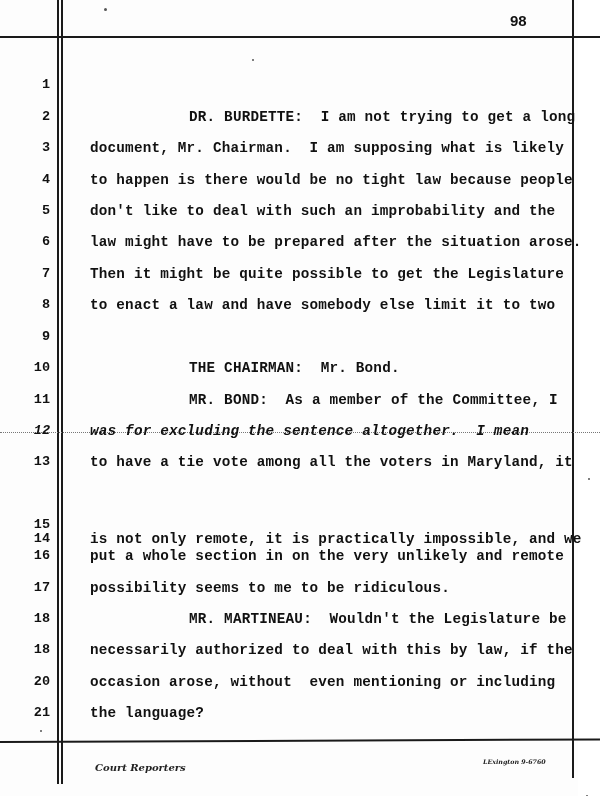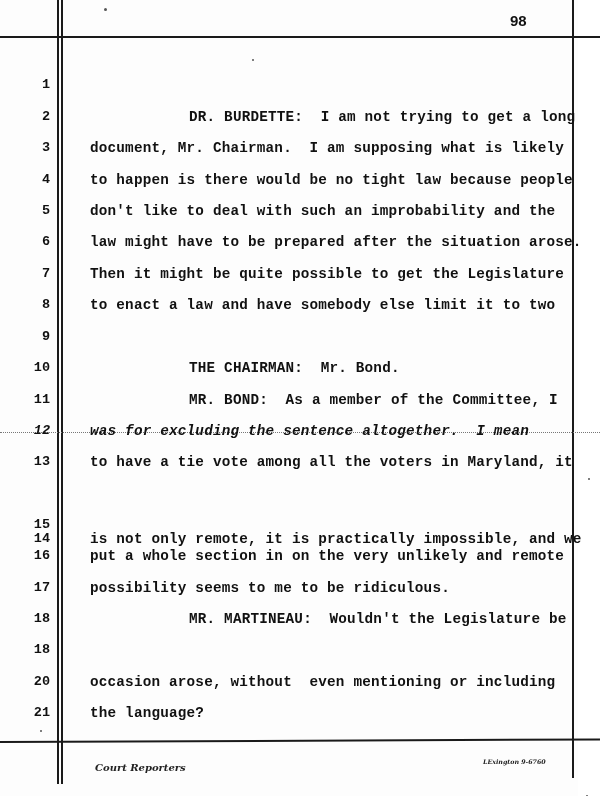--- a/index.html
+++ b/index.html
@@ -223,20 +223,21 @@
       <div class="line-row" style="top: 580px;">
         <span class="line-num">17</span>
         <span class="line-text">possibility seems to me to be ridiculous.</span>
       </div>
       <div class="line-row" style="top: 611px;">
         <span class="line-num">18</span>
         <span class="line-text speaker">MR. MARTINEAU:  Wouldn't the Legislature be</span>
       </div>
       <div class="line-row" style="top: 642px;">
         <span class="line-num">18</span>
+        <span class="line-text">necessarily authorized to deal with this by law, if the</span>
       </div>
       <div class="line-row" style="top: 674px;">
         <span class="line-num">20</span>
         <span class="line-text">occasion arose, without  even mentioning or including</span>
       </div>
       <div class="line-row" style="top: 705px;">
         <span class="line-num">21</span>
         <span class="line-text">the language?</span>
       </div>
     </div>

